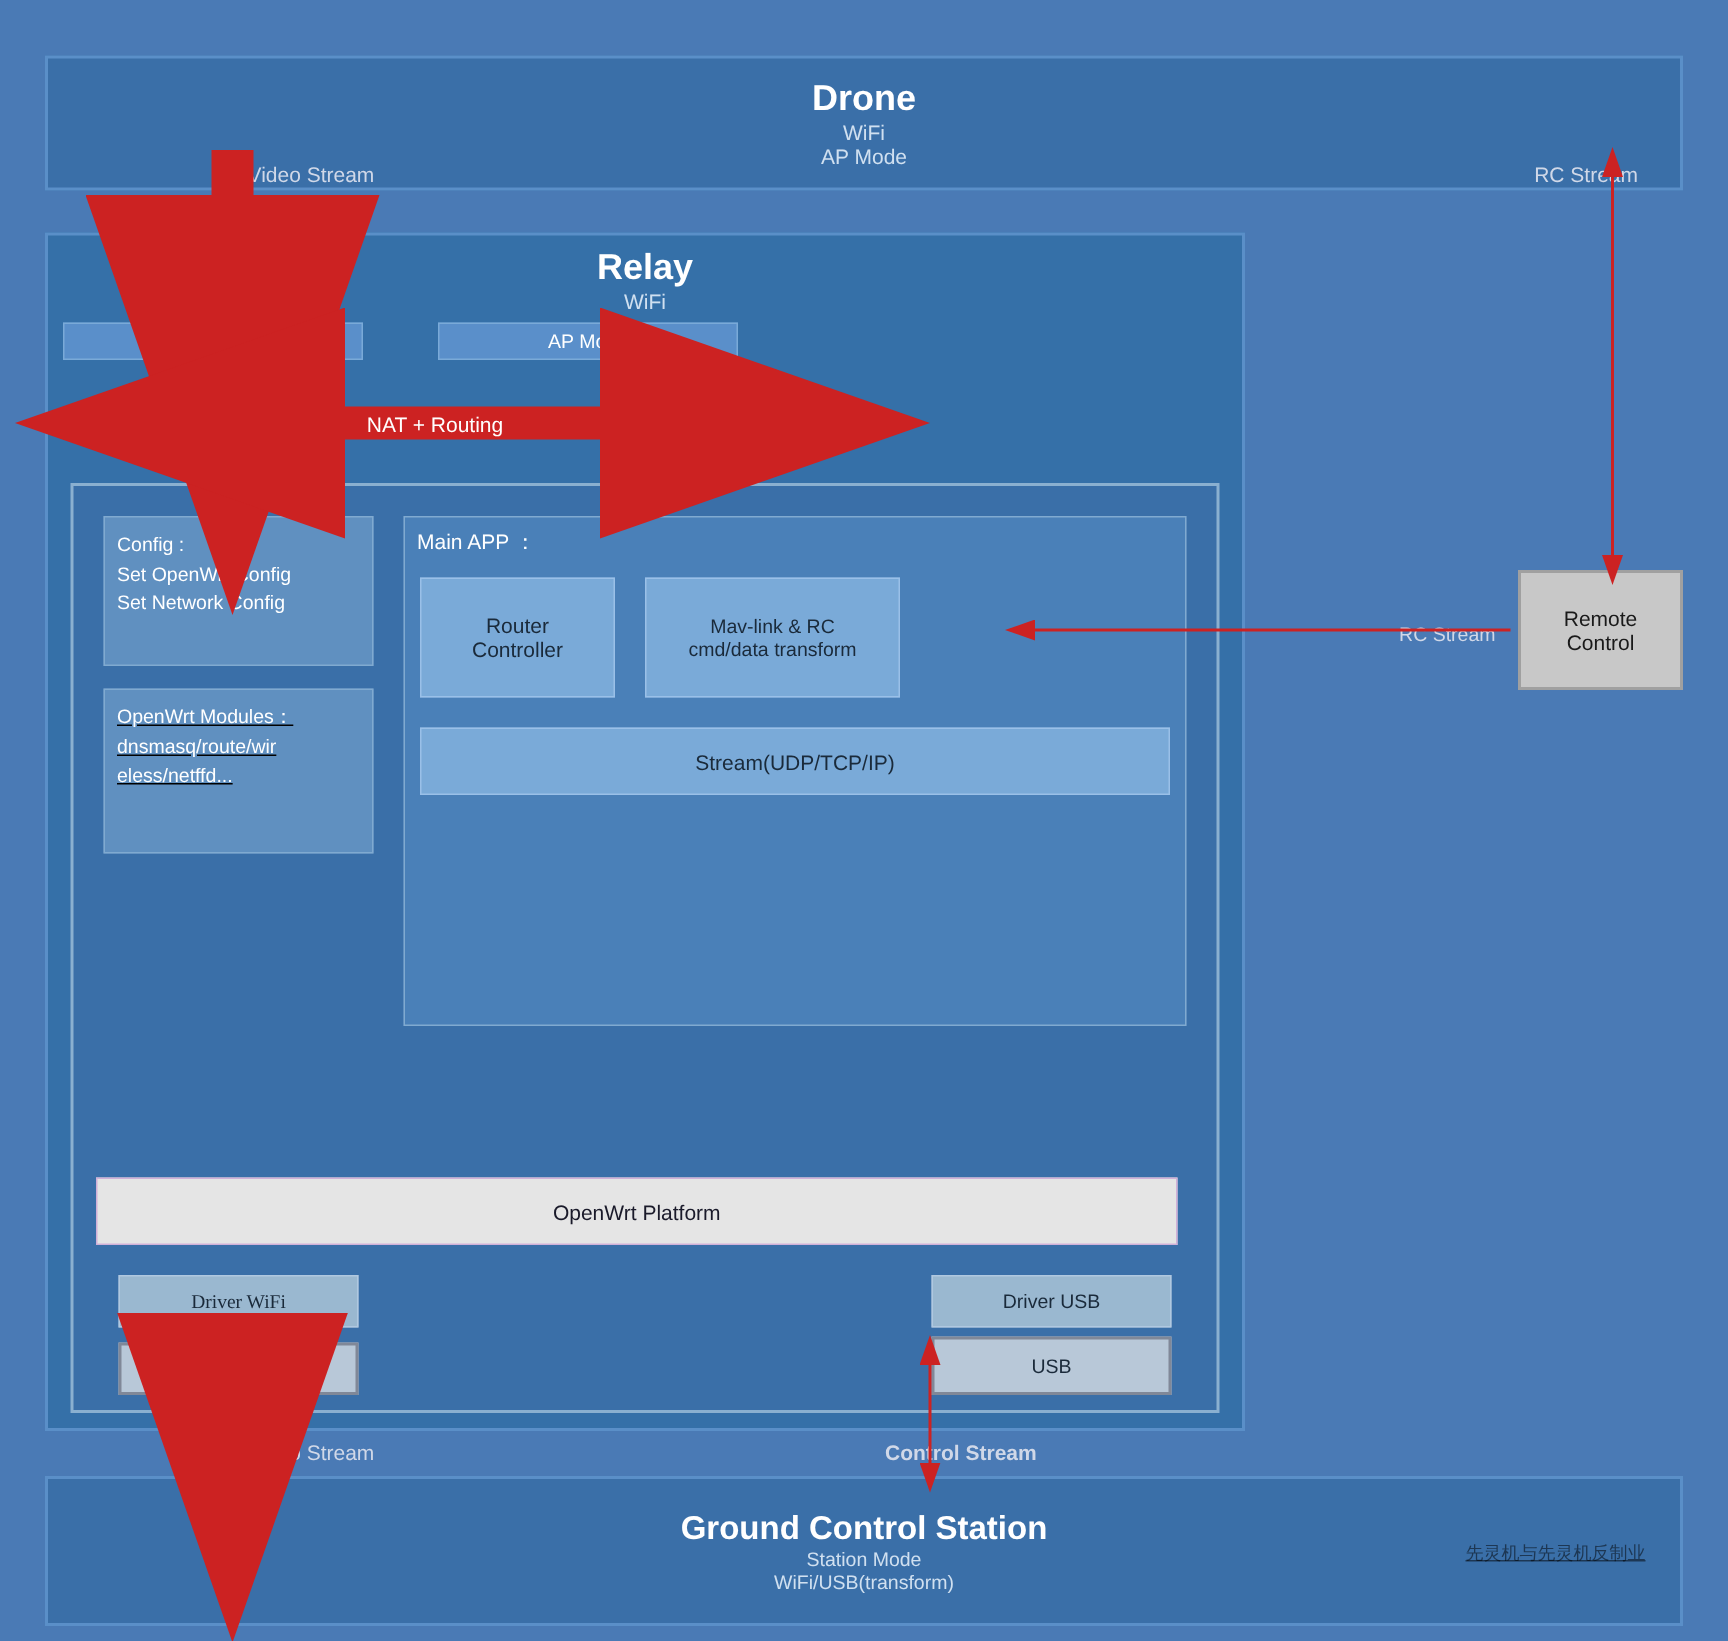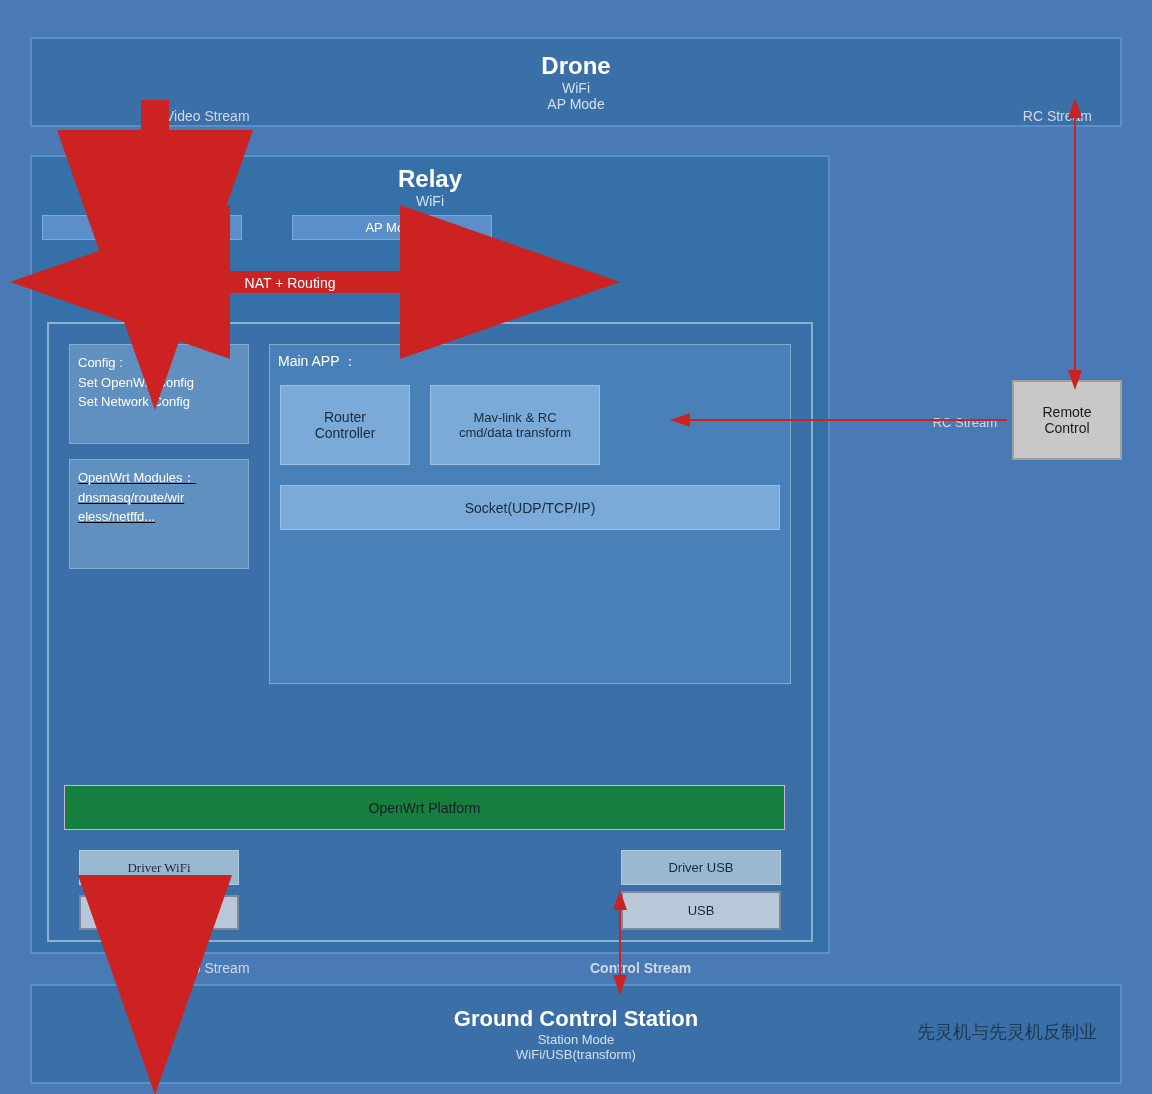--- a/index.html
+++ b/index.html
@@ -256,21 +256,21 @@
       font-size: 14px;
     }
 
     
     .openwrt-platform-box {
       position: absolute;
       bottom: 110px;
       left: 15px;
       right: 26px;
       height: 45px;
-      background: #15803d;
+      background: #e5e5e5;
       border: 1px solid #d0b0d8;
       display: flex;
       align-items: center;
       justify-content: center;
     }
 
     .openwrt-platform-text {
       color: #1a1a2a;
       font-size: 14px;
     }
@@ -435,21 +435,22 @@
       color: #d0d8e8;
       font-size: 13px;
     }
 
     
     .watermark {
       position: absolute;
       bottom: 50px;
       right: 55px;
       color: rgba(0,0,0,0.5);
-      font-size: 18px;
+      font-size: 12px;
+      text-decoration: underline;
     }
   </style>
 </head>
 <body>
 
 <div class="diagram-wrapper">
 
   <div class="drone-box">
     <span class="drone-title">Drone</span>
     <span class="drone-sub">WiFi</span>
@@ -500,21 +501,21 @@
         </div>
 
         <div class="mavlink-box">
           <div class="mavlink-text">
             <span>Mav-link &amp; RC</span><br>
             <span>cmd/data transform</span>
           </div>
         </div>
 
         <div class="socket-box">
-          <span class="socket-text">Socket(UDP/TCP/IP)</span>
+          <span class="socket-text">Stream(UDP/TCP/IP)</span>
         </div>
       </div>
 
       <div class="openwrt-platform-box">
         <span class="openwrt-platform-text">OpenWrt Platform</span>
       </div>
 
       <div class="driver-wifi-box">
         <span class="driver-wifi-text">Driver WiFi</span>
       </div>

